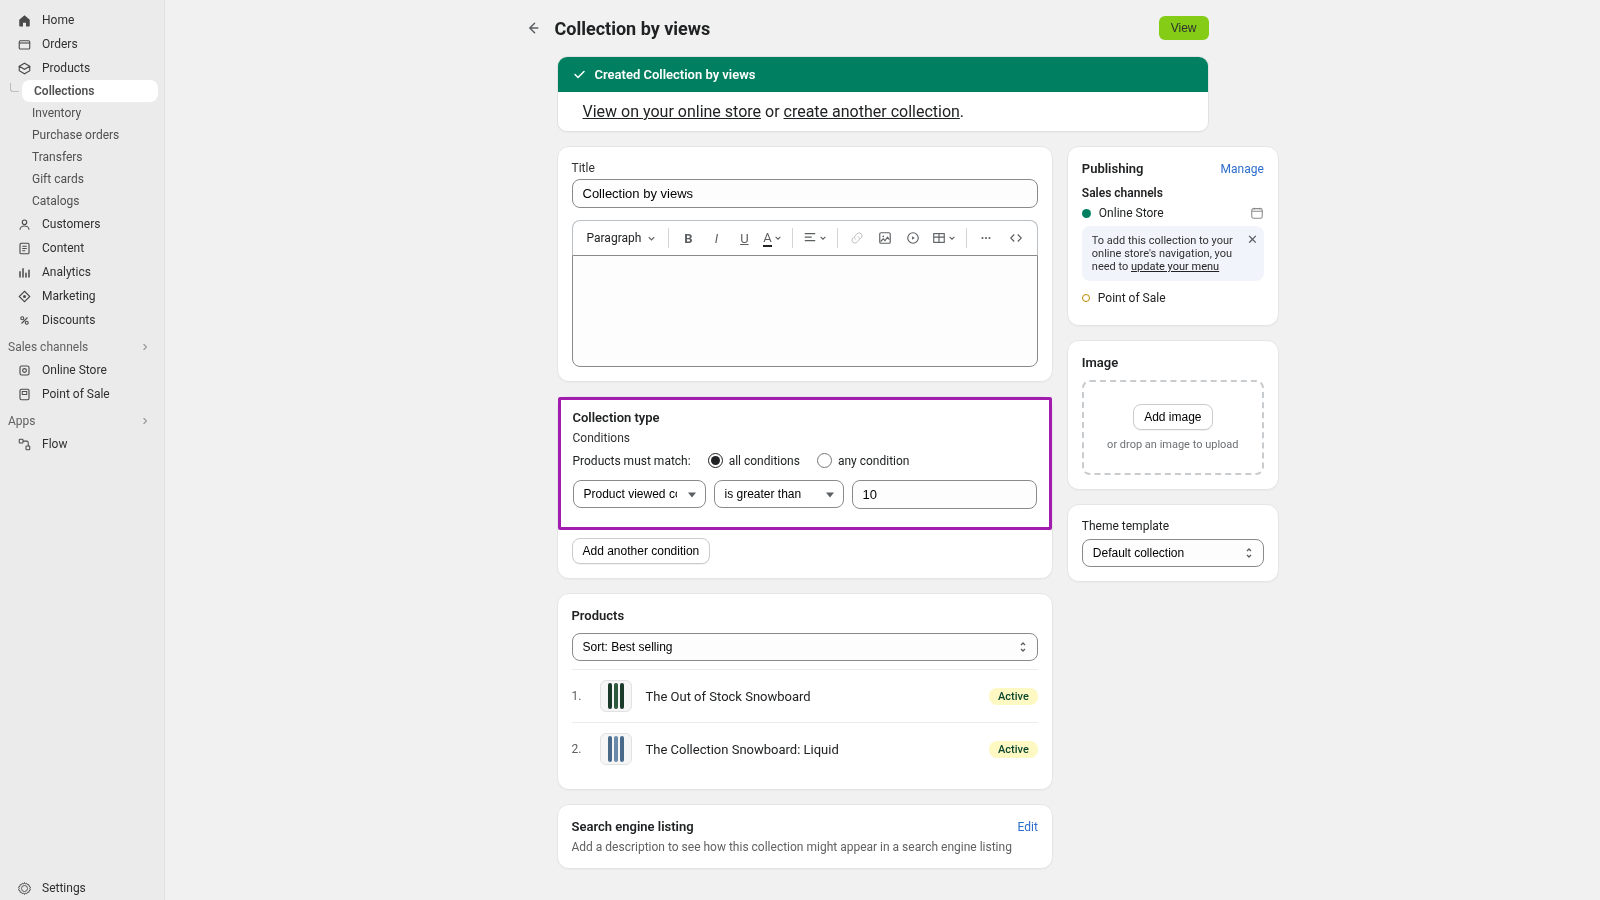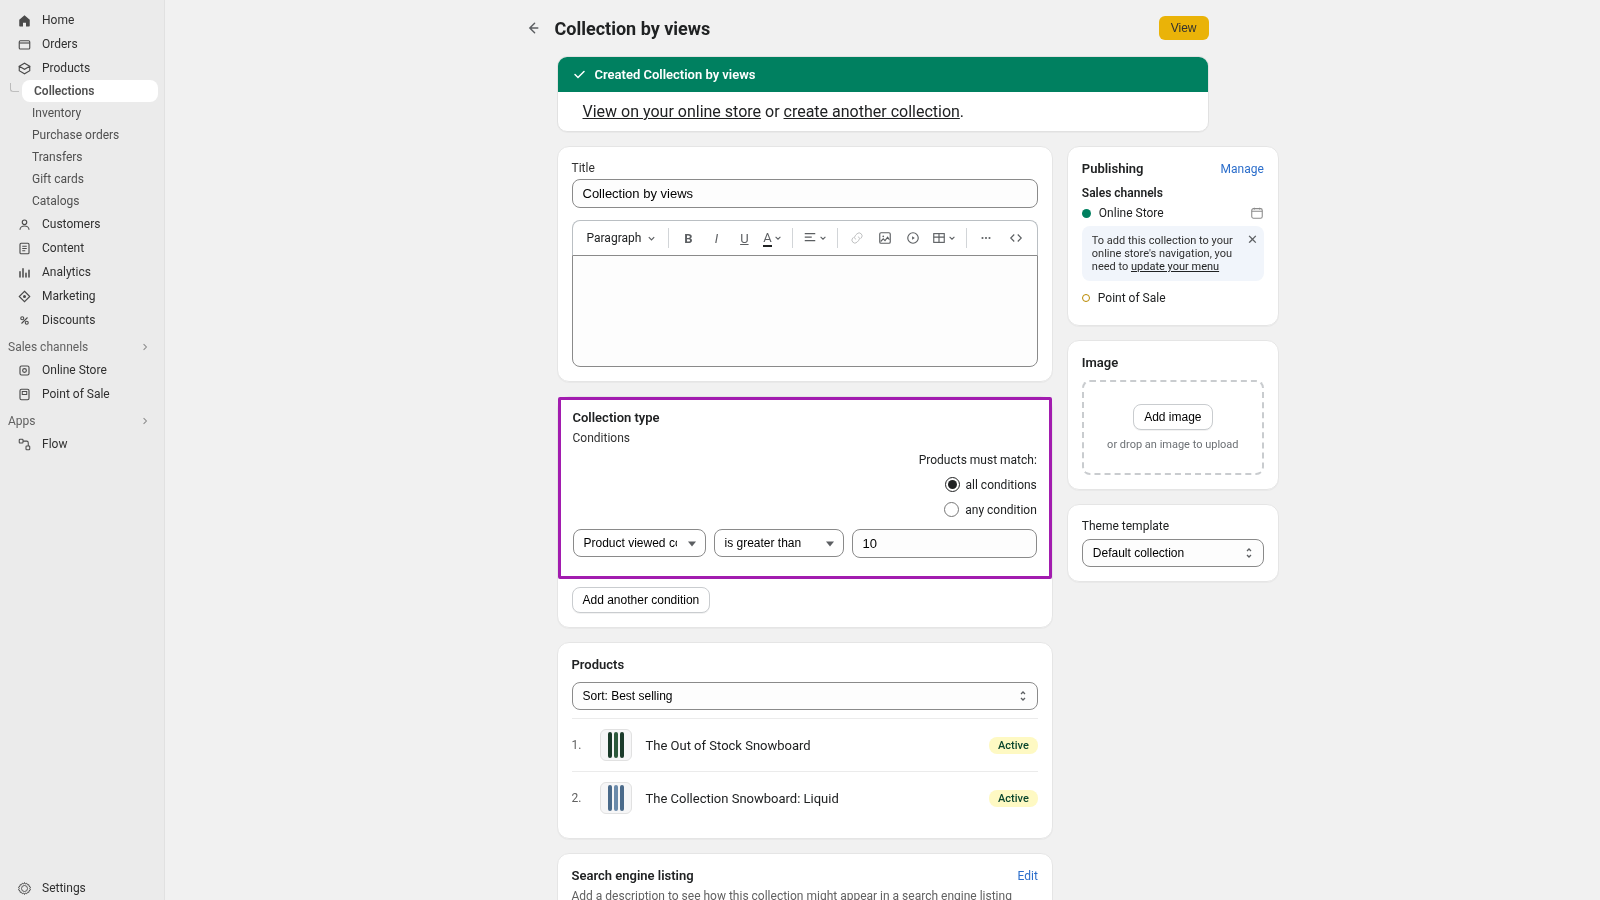--- a/index.html
+++ b/index.html
@@ -10,37 +10,37 @@
 .nav-sub { padding-left: 32px; font-size: 12px; color: #505050; padding-top: 4px; padding-bottom: 4px; cursor:pointer; position:relative; }
 .nav-sub.active { background: #fff; border-radius: 8px; margin: 0 6px 0 22px; font-weight: 600; padding-left: 12px; }
 .nav-sub.active::before { content:""; position:absolute; left:-12px; top:50%; width:8px; height:8px; border-left:1px solid #bbb; border-bottom:1px solid #bbb; transform: translateY(-90%); border-bottom-left-radius:3px;}
 .nav-section { font-size: 12px; color: #616161; padding: 8px 12px 4px 8px; display:flex; justify-content:space-between; align-items:center;}
 .nav-icon { width: 16px; height: 16px; display: inline-flex; align-items: center; justify-content: center; color: #4a4a4a; }
 .nav-icon svg { width: 15px; height: 15px; }
 .sidebar-bottom { margin-top: auto; }
 .main { flex: 1; overflow-y: auto; padding: 14px 0 30px; }
 .page-title { font-size: 18px; font-weight: 700; }
 .back-btn { width: 28px; height: 28px; display:flex; align-items:center; justify-content:center; border-radius:6px; cursor:pointer; margin-left:-38px;}
-.view-btn { margin-left: auto; background: #eab308; border: none; padding: 5px 12px; border-radius: 6px; font-size: 12px; color: #303030; cursor:pointer; font-weight:500;}
+.view-btn { margin-left: auto; background: #84cc16; border: none; padding: 5px 12px; border-radius: 6px; font-size: 12px; color: #303030; cursor:pointer; font-weight:500;}
 .banner { background: #fff; border: 1px solid #e1e1e1; border-radius: 10px; overflow: hidden; margin-bottom: 14px; box-shadow: 0 1px 0 rgba(0,0,0,0.03);}
 .banner-head { background: #008060; color: #fff; padding: 10px 14px; font-size: 13px; display:flex; align-items:center; gap:8px; font-weight:600;}
 .banner-body { padding: 10px 25px; font-size: 16px; }
 .banner-body a { color: #202223; }
 .card { background: #fff; border: 1px solid #e5e5e5; border-radius: 12px; padding: 14px; margin-bottom: 14px; box-shadow: 0 1px 0 rgba(0,0,0,0.03);}
 .label { font-size: 12px; color: #303030; margin-bottom: 4px; display:block;}
 .input { width: 100%; border: 1px solid #8a8a8a; border-radius: 8px; padding: 6px 10px; font-size: 13px; background:#fdfdfd;}
 .rte-toolbar { border: 1px solid #babfc3; border-bottom: none; border-radius: 8px 8px 0 0; padding: 4px 8px; display: flex; align-items: center; gap: 2px; background:#fff;}
 .rte-btn { width: 26px; height: 26px; display:inline-flex; align-items:center; justify-content:center; border-radius:4px; cursor:pointer; color:#5c5f62;}
 .rte-btn.with-caret { width:auto; padding:0 4px; gap:2px;}
 .rte-select { padding: 3px 6px; font-size: 12px; border:none; background:transparent; cursor:pointer; display:flex; align-items:center; gap:6px;}
 .rte-divider { width:1px; height:20px; background:#d2d5d8; margin:0 4px;}
 .rte-body { border: 1px solid #8a8a8a; border-radius: 0 0 8px 8px; height: 112px; background:#fdfdfd;}
 .section-title { font-size: 13px; font-weight: 600; margin-bottom: 6px; }
 .subhead { font-size: 12px; margin-bottom: 8px; color:#303030;}
-.radio-row { display: flex; align-items: flex-end; gap: 10px; font-size: 12px; margin-bottom: 12px; flex-direction: column;}
+.radio-row { display: flex; align-items: center; gap: 17px; font-size: 12px; margin-bottom: 12px;}
 .radio-opt { display:flex; align-items:center; gap:6px; cursor:pointer;}
 .cond-row { display: flex; gap: 8px; margin-bottom: 10px;}
 .select { border: 1px solid #8a8a8a; border-radius: 8px; padding: 6px 28px 6px 10px; font-size: 12px; background:#fff; position:relative; cursor:pointer; appearance:none; -webkit-appearance:none;}
 .select-wrap { position:relative; display:inline-block; }
 .select-wrap::after { content:""; position:absolute; right:10px; top:50%; width:0; height:0; border-left:4px solid transparent; border-right:4px solid transparent; border-top:5px solid #5c5f62; transform:translateY(-50%); pointer-events:none;}
 .caret-updown { position:absolute; right:10px; top:50%; transform:translateY(-50%); pointer-events:none; width:10px; }
 .btn { background:#fff; border:1px solid #c9cccf; border-radius:8px; padding:5px 10px; font-size:12px; cursor:pointer; box-shadow: 0 1px 0 rgba(0,0,0,0.05);}
 .highlight-box { border: 3px solid #a21caf; border-radius: 2px; padding: 10px 12px 8px; margin: -10px -14px 8px; }
 .product-row { display:flex; align-items:center; gap:14px; padding:10px 0; border-top:1px solid #ebebeb;}
 .product-row:first-of-type { border-top: 1px solid #ebebeb; margin-top: 8px;}

